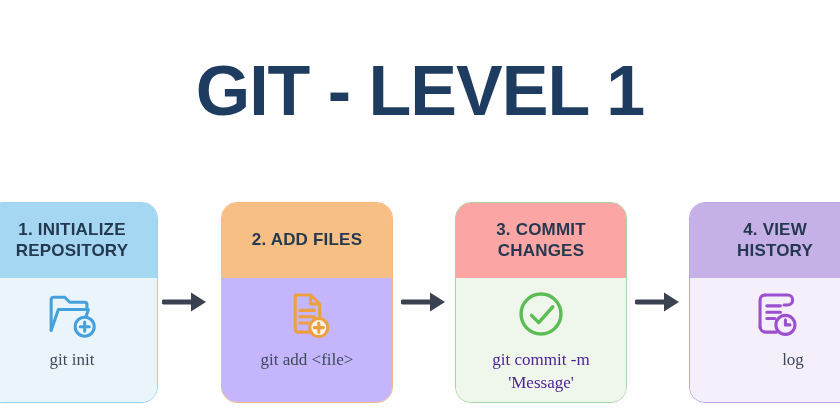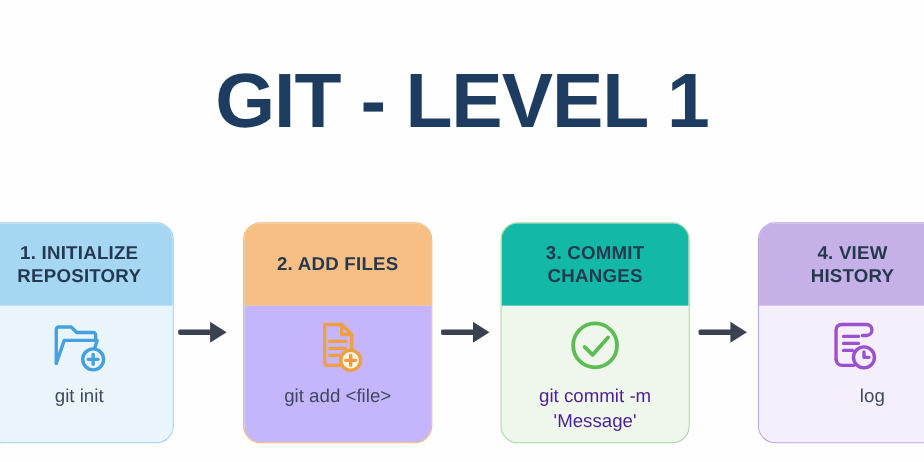--- a/index.html
+++ b/index.html
@@ -27,20 +27,21 @@
     white-space:pre-line;letter-spacing:.2px;
   }
   .card-body{
     height:124px;display:flex;flex-direction:column;align-items:center;
   }
   .icon-wrap{margin-top:7px;width:58px;height:58px;}
   .icon-wrap svg{width:100%;height:100%;display:block;}
   .command{
     margin-top:6px;font-size:17px;line-height:1.35;text-align:center;
     white-space:pre-line;
+    font-family:Liberation Serif, serif;
   }
   .arrow{position:absolute;top:290px;width:46px;height:24px;}
   .a1{left:162px}.a2{left:401px}.a3{left:635px}
   .arrow svg{width:100%;height:100%;display:block;}
 </style>
 </head>
 <body style="background: rgb(254, 254, 254);">
 
 <div class="title" style="color: rgb(30, 60, 95);">GIT - LEVEL 1</div>
 
@@ -84,21 +85,21 @@
 </div>
 
 <div class="arrow a2" style="color: rgb(58, 65, 80);">
   <svg viewBox="0 0 46 24">
     <line x1="2" y1="12" x2="31" y2="12" stroke="currentColor" stroke-width="5" stroke-linecap="round"></line>
     <polygon points="29,2.5 29,21.5 44,12" fill="currentColor"></polygon>
   </svg>
 </div>
 
 <div class="card s3" style="background: rgb(239, 247, 236); --cbg: #eff7ec; border-color: rgb(168, 214, 160);">
-  <div class="card-header" style="background: #14b8a6; --cbg: #b2dcaa; color: rgb(36, 57, 79);">3. COMMIT
+  <div class="card-header" style="background: #fca5a5; --cbg: #b2dcaa; color: rgb(36, 57, 79);">3. COMMIT
 CHANGES</div>
   <div class="card-body" style="background: rgb(239, 247, 236); --cbg: #eff7ec;">
     <div class="icon-wrap" style="color: rgb(93, 189, 85);">
       <svg viewBox="0 0 64 64" fill="none" stroke="currentColor" stroke-width="3.8" stroke-linecap="round" stroke-linejoin="round">
         <circle cx="32" cy="32" r="22"></circle>
         <path d="M21.5 33.5 l8 8 L45 24"></path>
       </svg>
     </div>
     <div class="command" style="color: #4c1d95;">git commit -m
 'Message'</div>

